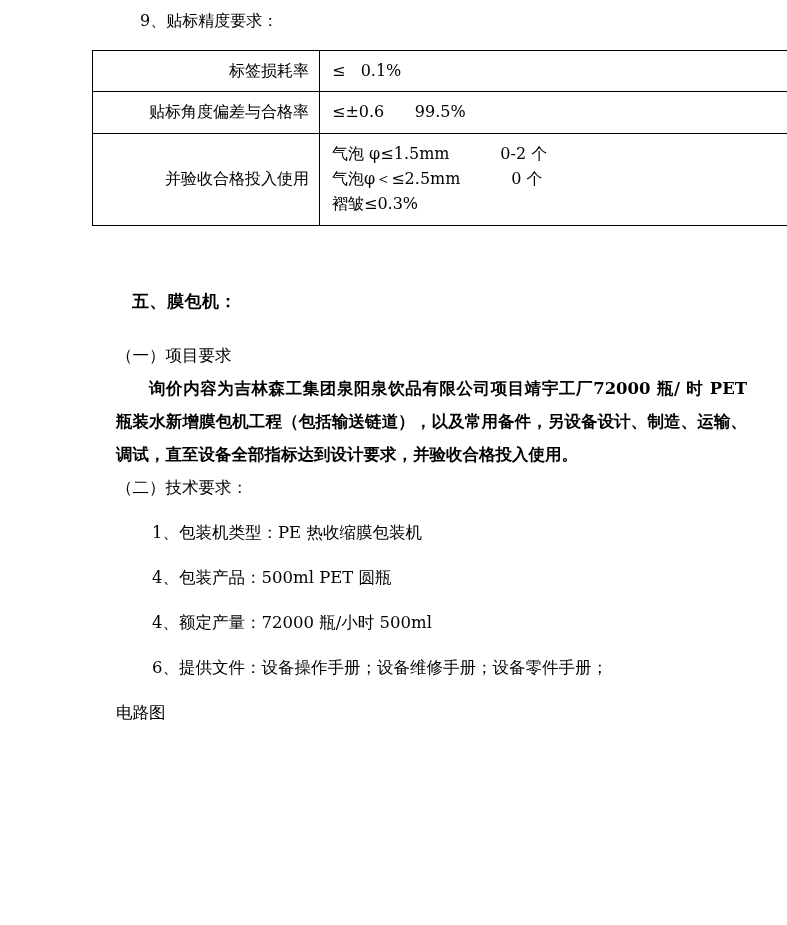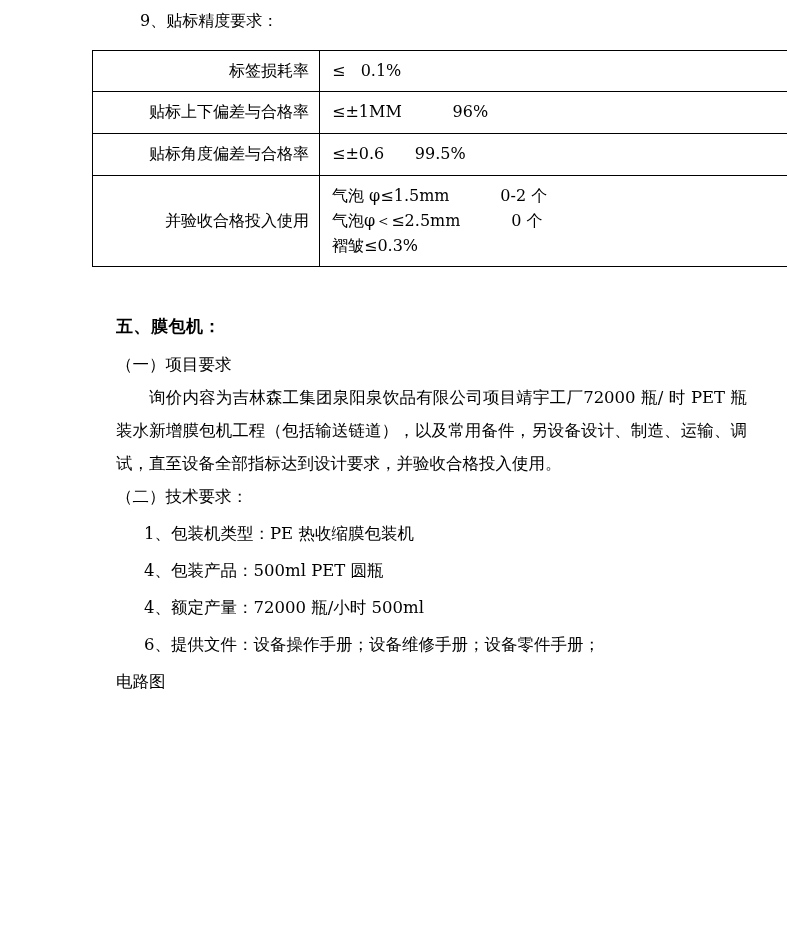--- a/index.html
+++ b/index.html
@@ -50,65 +50,60 @@
   }
   .val-line {
     white-space: pre;
   }
   .gap-after-table {
     height: 34px;
   }
   h2.big-heading {
     font-size: 17px;
     font-weight: bold;
-    margin: 0;
+    margin: 16px;
     padding: 14px 0 4px 116px;
     letter-spacing: 0.5px;
   }
   .para {
     font-size: 16.5px;
     line-height: 2.0;
     margin: 0;
     padding: 0 40px 0 116px;
     text-align: justify;
   }
   .para.sub {
     padding-left: 116px;
   }
   .para.indent-body {
     padding-left: 116px;
     text-indent: 33px;
+    font-weight: bold;
   }
   .list-item {
     font-size: 16.5px;
     line-height: 2.0;
-    margin: 4px;
+    margin: 12px;
     padding: 0 36px 0 140px;
   }
   .spacer-sm { height: 6px; }
 </style>
 </head>
 <body>
 
 <div class="page">
 
   <div class="lead-line">9、贴标精度要求：</div>
 
   <table class="spec">
     <tbody>
       <tr>
         <td class="col-label">标签损耗率</td>
         <td class="col-value">
           <div class="val-line">≤   0.1%</div>
-        </td>
-      </tr>
-      <tr>
-        <td class="col-label">贴标上下偏差与合格率</td>
-        <td class="col-value">
-          <div class="val-line">≤±1MM          96%</div>
         </td>
       </tr>
       <tr>
         <td class="col-label">贴标角度偏差与合格率</td>
         <td class="col-value">
           <div class="val-line">≤±0.6      99.5%</div>
         </td>
       </tr>
       <tr>
         <td class="col-label">并验收合格投入使用</td>

